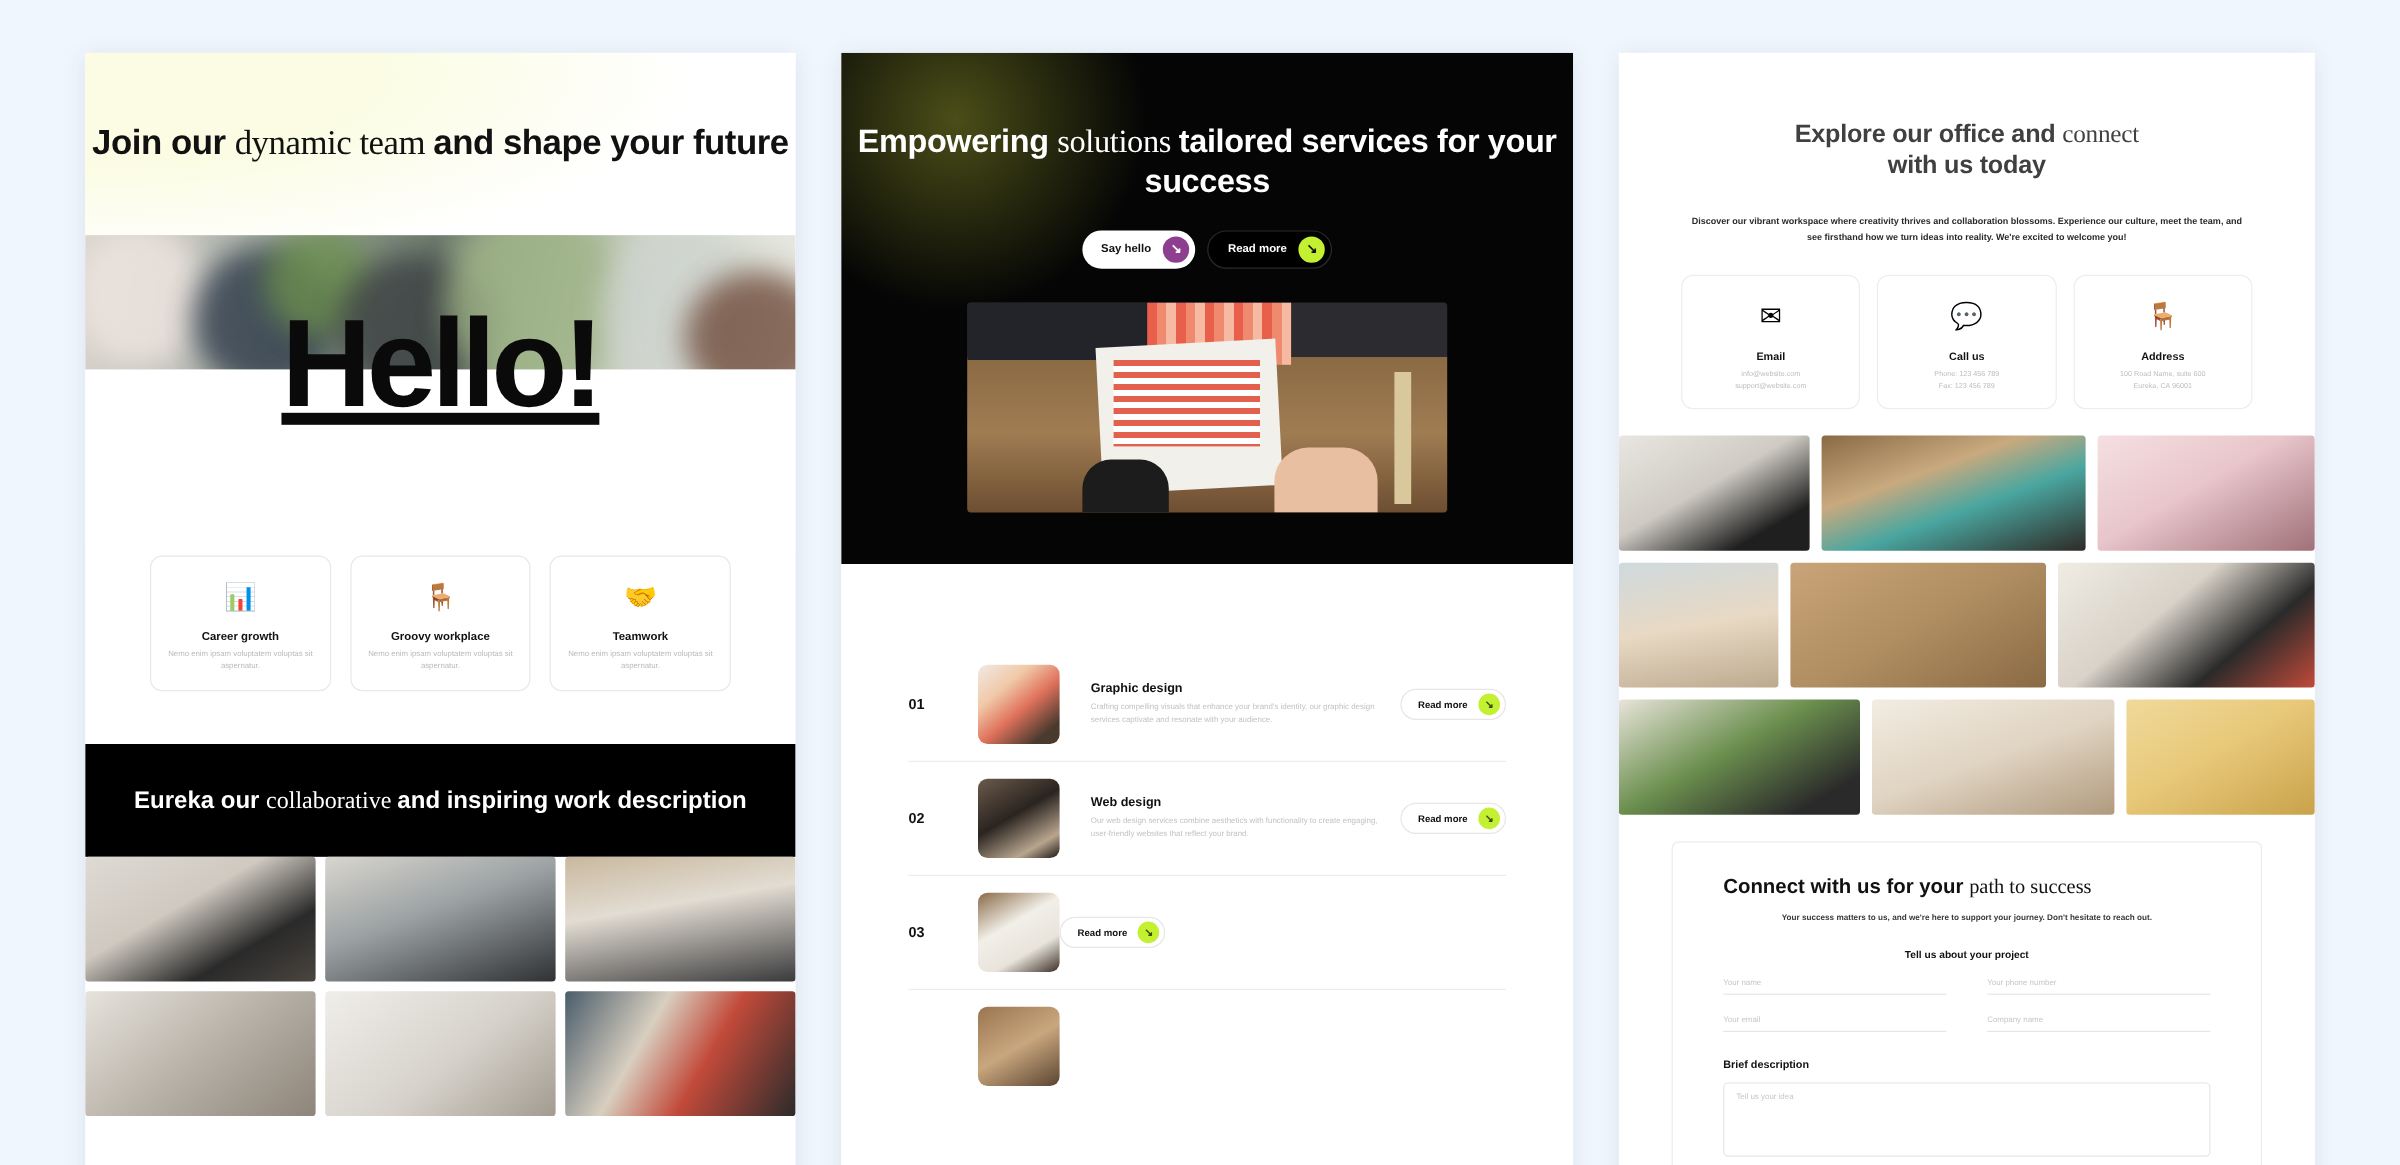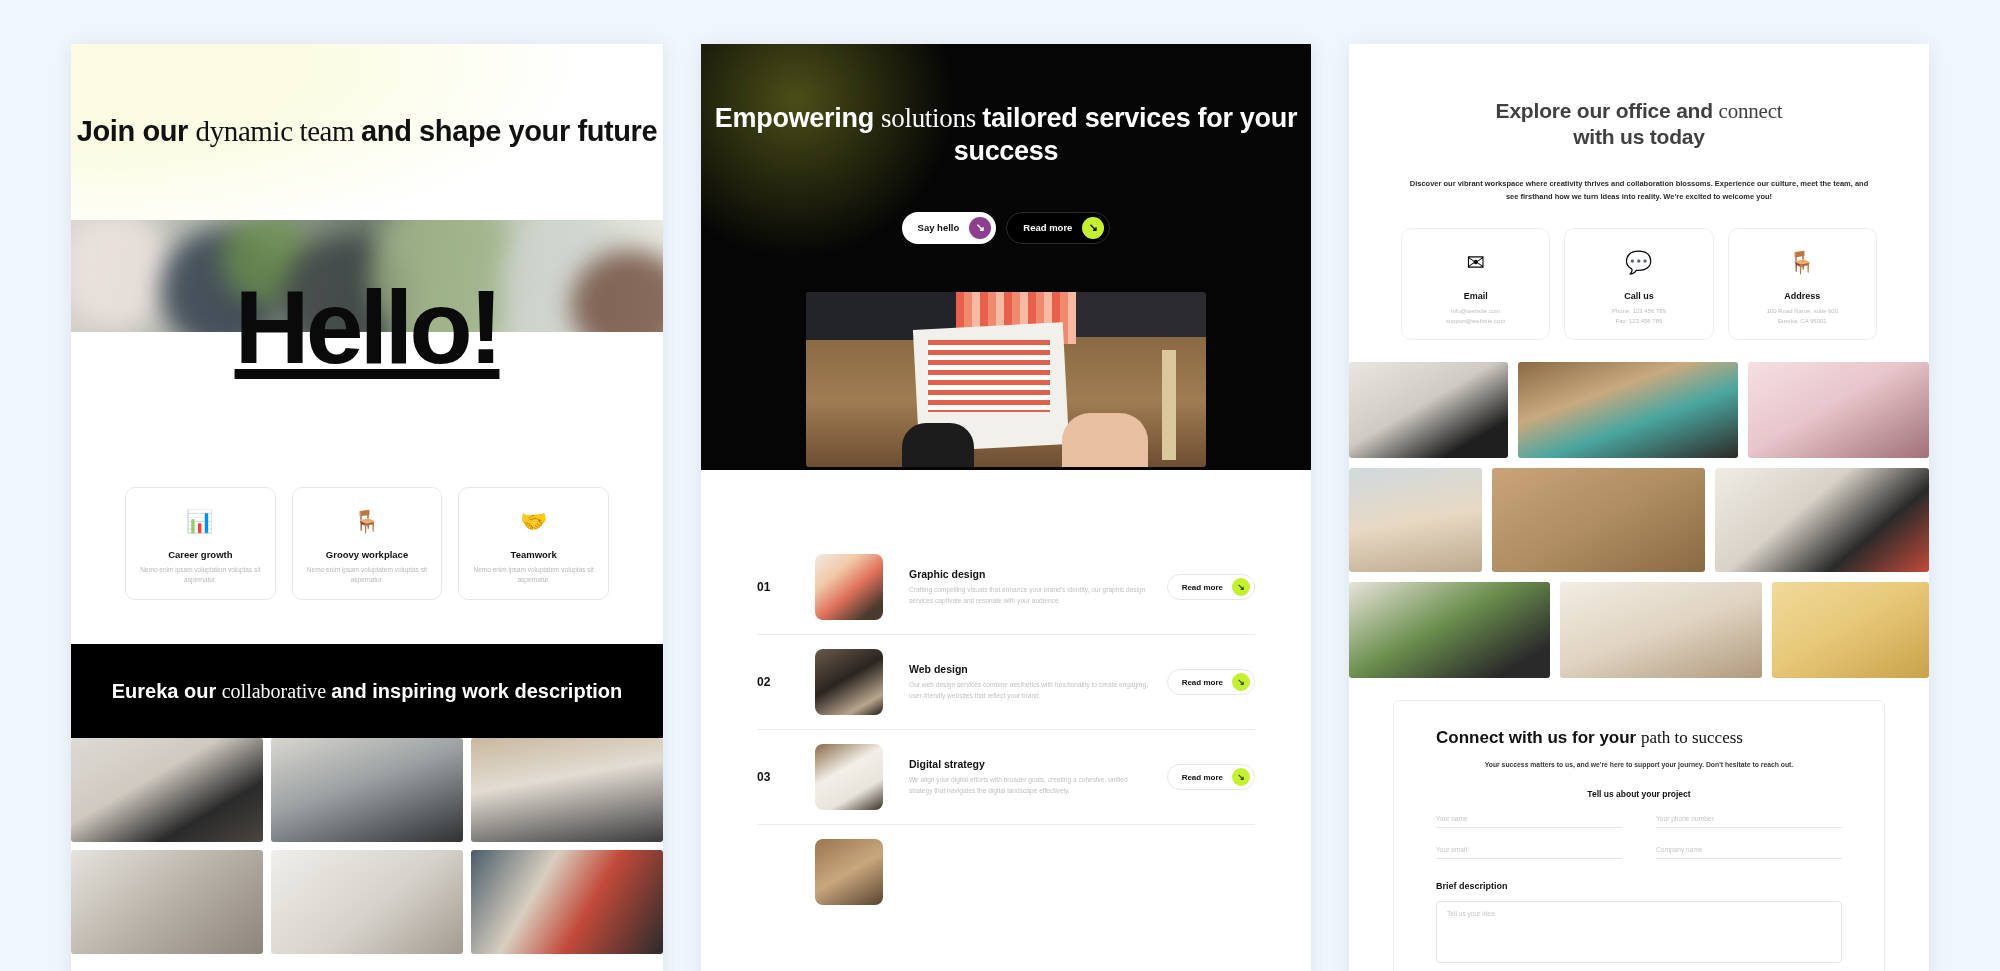--- a/index.html
+++ b/index.html
@@ -26,21 +26,21 @@
     overflow: hidden;
     box-shadow: 0 2px 18px rgba(30,60,90,.10);
     flex: 0 0 auto;
   }
   .panel.p1 { width: 592px; }
   .panel.p2 { width: 610px; }
   .panel.p3 { width: 580px; }
 
   
   .p1-hero {
-    height: 176px;
+    height: 152px;
     background:
       radial-gradient(120% 150% at 0% 10%, #fbfce3 0%, #fbfce3 34%, #ffffff 72%);
     display: flex; align-items: center; justify-content: center;
   }
   .p1-hero h1 {
     font-size: 29px; line-height: 1.17; text-align: center;
     letter-spacing: -0.4px; color: #111; font-weight: 700;
   }
   .p1-hero h1 .ser { font-family: "Liberation Serif", serif; font-weight: 400; }
   .photo-strip {
@@ -90,21 +90,21 @@
   }
   .p1-black h2 .ser { font-family:Liberation Serif, serif; font-weight:400;text-align:center; }
 
   .grid3 { display:grid; grid-template-columns: repeat(3, 1fr); gap: 8px; padding: 0 0 0 0; }
   .gcell { height: 104px; border-radius: 3px; overflow:hidden; position:relative;}
   .grid3.g2 { margin-top: 8px; }
 
   
   .p2-hero {
     background: #050505; height: 426px; position:relative; overflow:hidden;
-    display:flex; flex-direction:column; align-items:center;gap:20px;
+    display:flex; flex-direction:column; align-items:center;
   }
   .p2-hero .glow{
     position:absolute; left:-70px; top:-110px; width:330px; height:330px;
     background: radial-gradient(circle, rgba(210,220,60,.34) 0%, rgba(60,60,10,0) 68%);
   }
   .p2-hero h1 {
     margin-top: 58px; color:#fff; font-size:27px; line-height:1.22;
     text-align:center; font-weight:700; letter-spacing:-.3px; z-index:2;
   }
   .p2-hero h1 .ser { font-family:"Liberation Serif", serif; font-weight:400; }
@@ -307,24 +307,20 @@
         </div>
         <div class="rm">
           <span>Read more</span>
           <span class="knob">↘</span>
         </div>
       </div>
 
       <div class="svc">
         <div class="num">03</div>
         <div class="thumb" style="background:linear-gradient(150deg,#8a6a48 0%,#f2efe8 40%,#e8e4dc 70%,#3a2e24 100%)"></div>
-        <div class="body">
-          <div class="ttl">Digital strategy</div>
-          <div class="dsc">We align your digital efforts with broader goals, creating a cohesive, unified strategy that navigates the digital landscape effectively.</div>
-        </div>
         <div class="rm">
           <span>Read more</span>
           <span class="knob">↘</span>
         </div>
       </div>
 
       <div class="svc" style="border-bottom:none;">
         <div class="num"></div>
         <div class="thumb" style="background:linear-gradient(150deg,#9a7550 0%,#c9a77e 50%,#5a4430 100%)"></div>
         <div class="body"></div>

